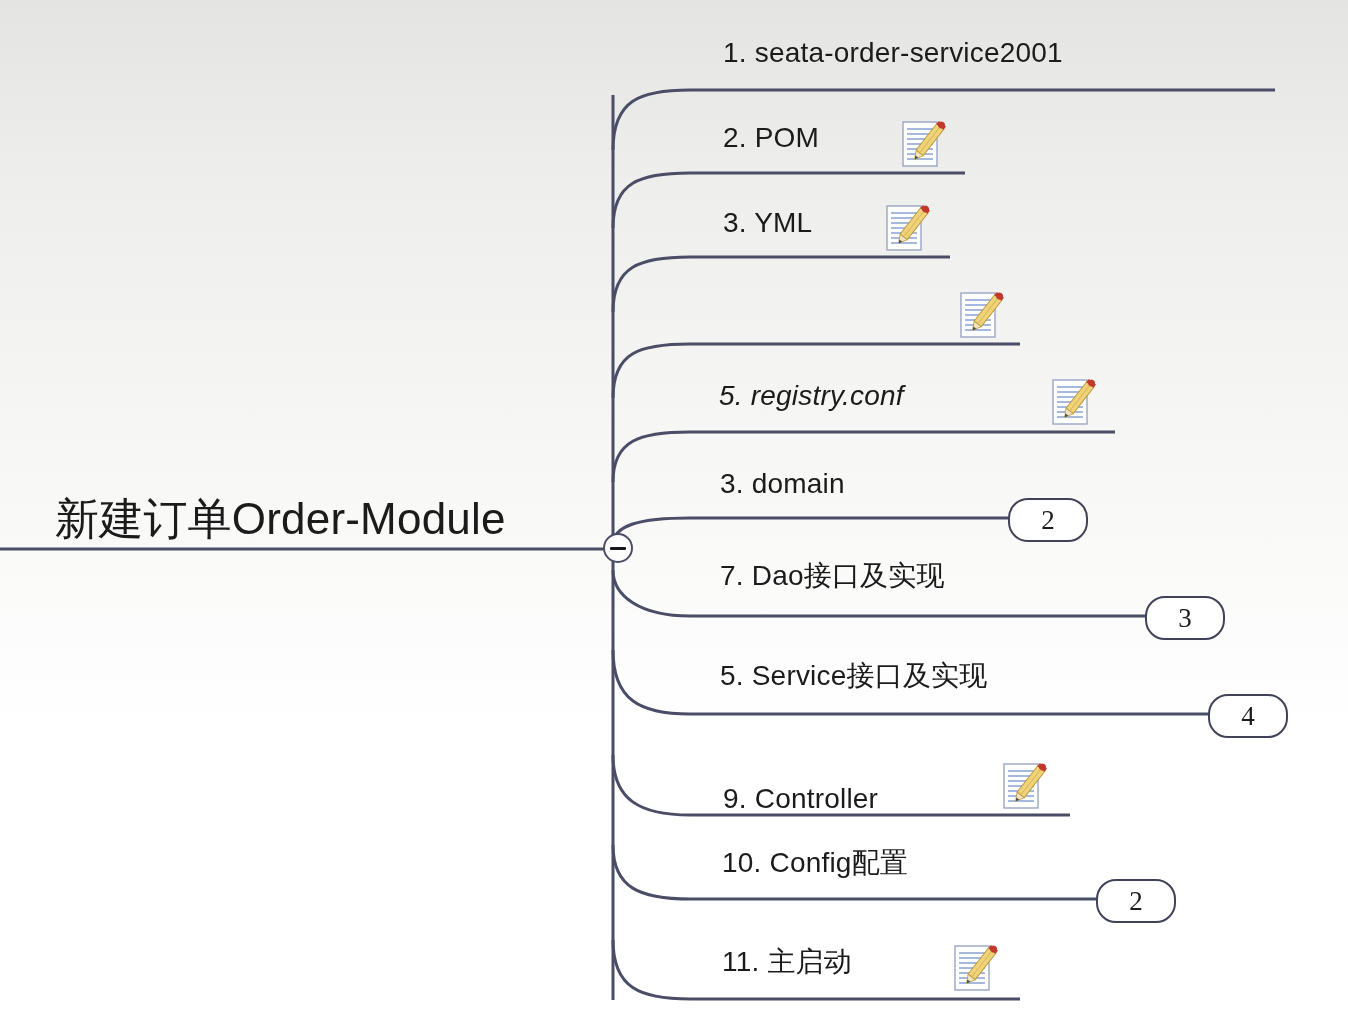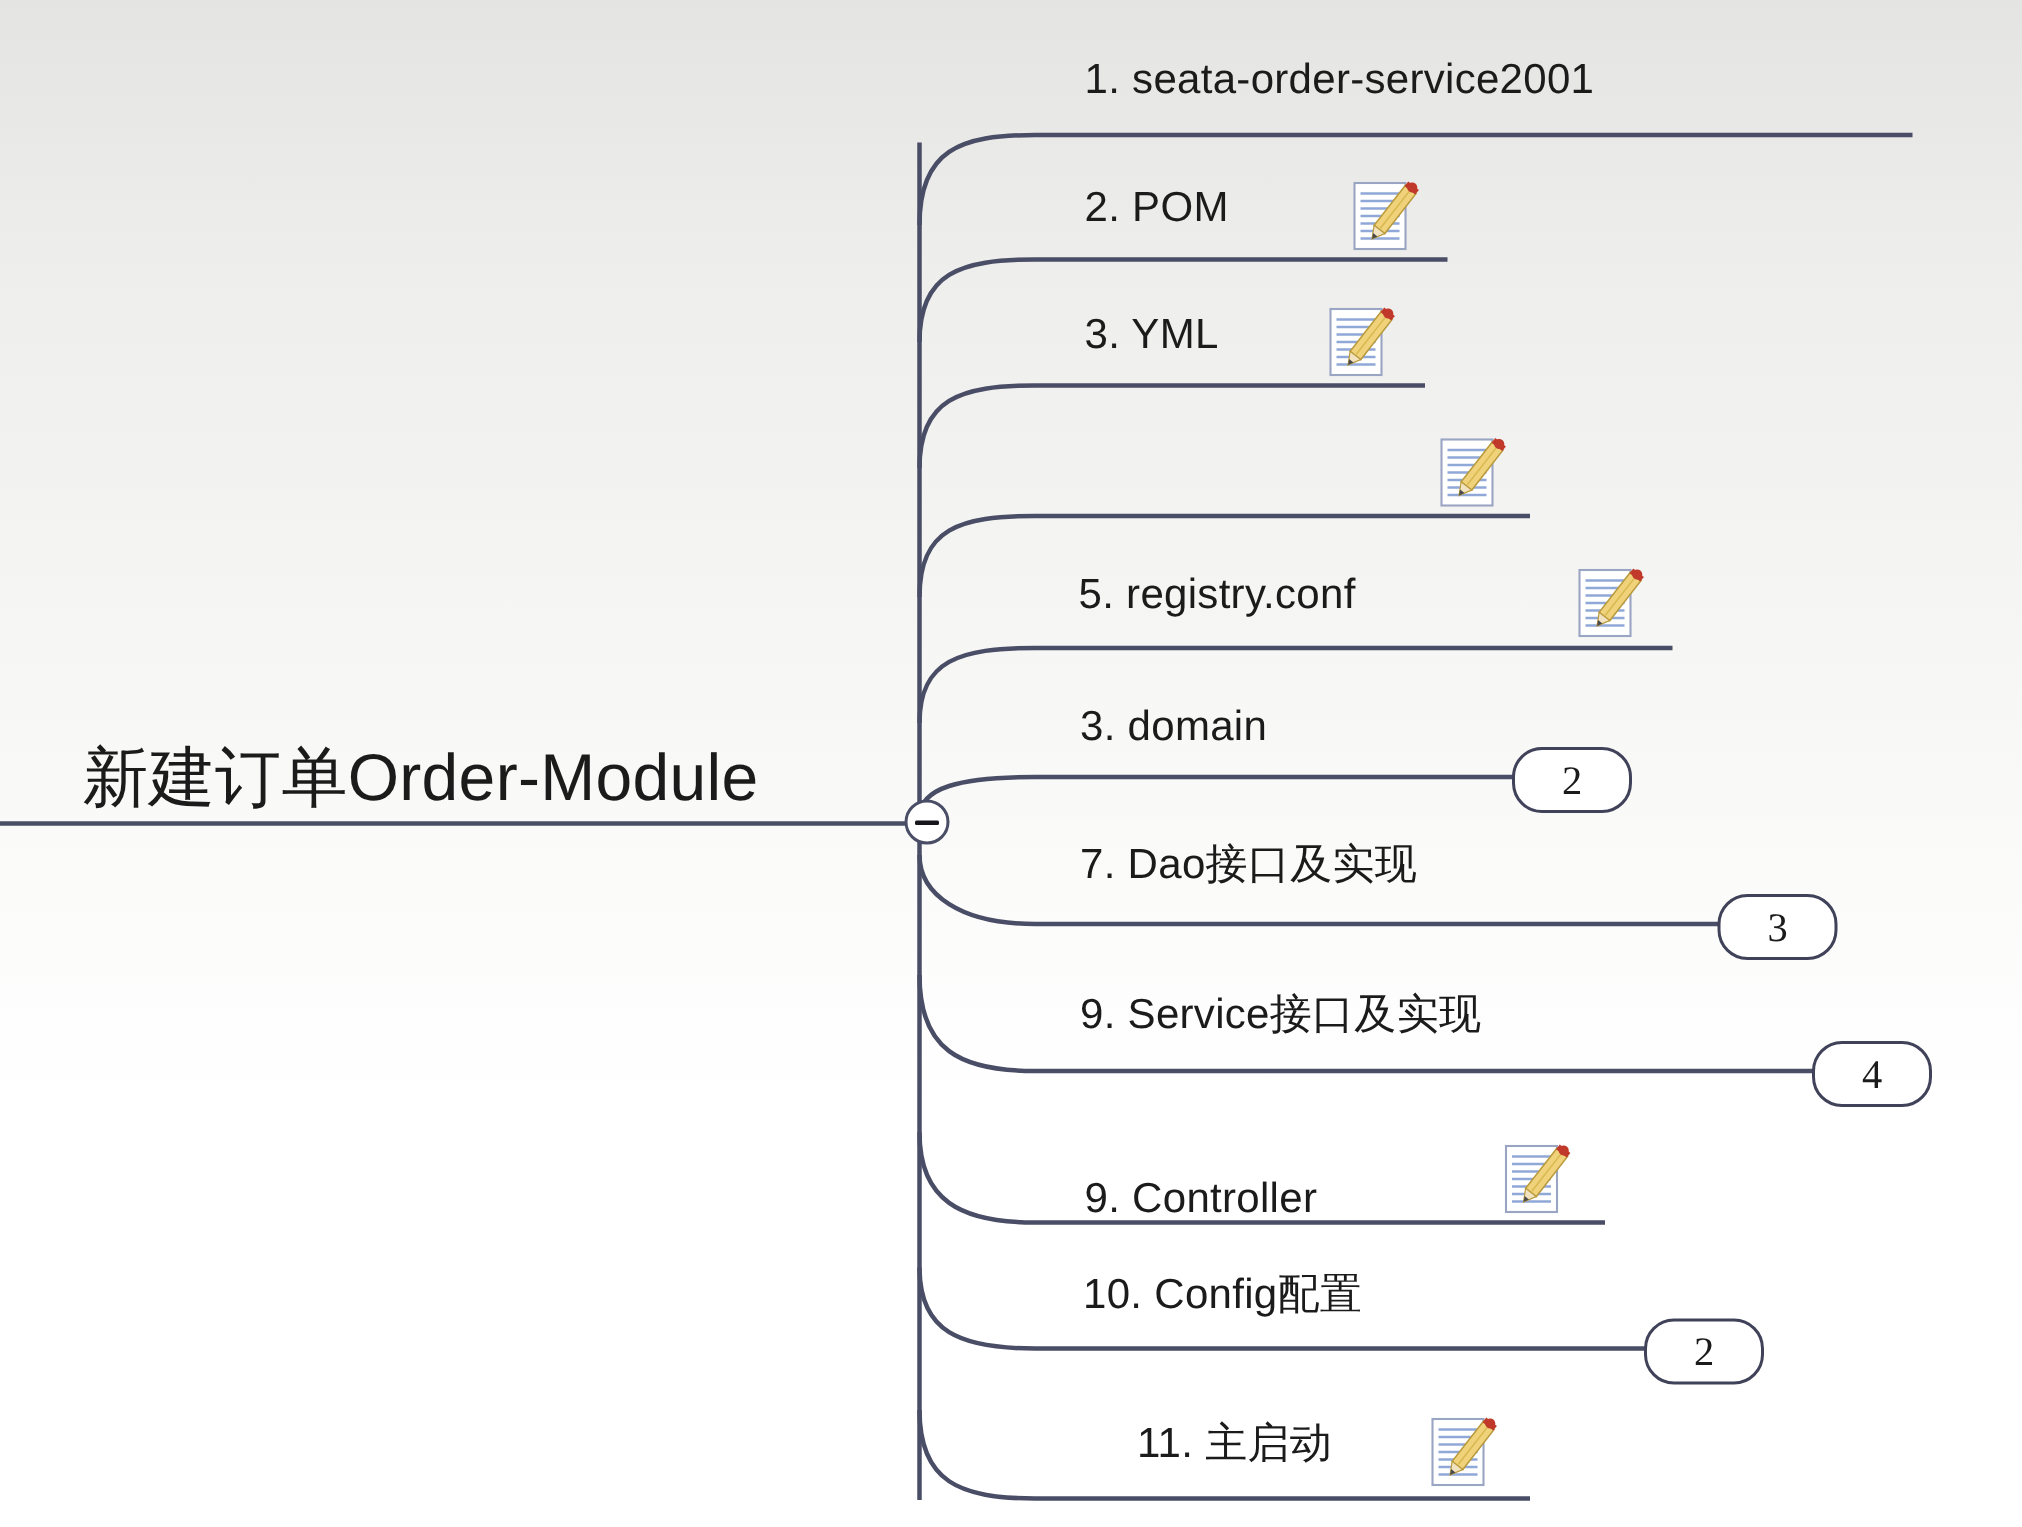--- a/index.html
+++ b/index.html
@@ -168,21 +168,21 @@
     <g transform="rotate(38 26 26)">
       <rect x="22" y="3" width="9" height="34" fill="#efd27a" stroke="#b99b3e" stroke-width="1"></rect>
       <line x1="26.5" y1="5" x2="26.5" y2="36" stroke="#d8b94f" stroke-width="1"></line>
       <path d="M22 37 L26.5 45 L31 37 Z" fill="#f2e3c0" stroke="#b99b3e" stroke-width="0.8"></path>
       <path d="M24.7 41.5 L26.5 45 L28.3 41.5 Z" fill="#4a4a4a"></path>
       <rect x="22" y="0" width="9" height="4" fill="#c0392b"></rect>
       <circle cx="26.5" cy="1.5" r="3.4" fill="#c0392b"></circle>
     </g>
   </svg>
 
-  <div class="node-label branch-label" style="left:719px; top:382px;">5. registry.conf</div>
+  <div class="node-label branch-label" style="left:719px; top:382px;font-style:italic;">5. registry.conf</div>
   <svg class="note-icon" style="left:1050px; top:376px;" viewBox="0 0 46 52" xmlns="http://www.w3.org/2000/svg">
     <rect x="3" y="4" width="34" height="44" fill="#ffffff" stroke="#9aa5c4" stroke-width="1.4"></rect>
     <g stroke="#8fa8d8" stroke-width="1.6">
       <line x1="7" y1="11" x2="33" y2="11"></line>
         <line x1="7" y1="16" x2="33" y2="16"></line>
       <line x1="7" y1="21" x2="33" y2="21"></line>
         <line x1="7" y1="26" x2="33" y2="26"></line>
       <line x1="7" y1="31" x2="33" y2="31"></line>
         <line x1="7" y1="36" x2="33" y2="36"></line>
       <line x1="7" y1="41" x2="33" y2="41"></line>
@@ -196,21 +196,21 @@
       <circle cx="26.5" cy="1.5" r="3.4" fill="#c0392b"></circle>
     </g>
   </svg>
 
   <div class="node-label branch-label" style="left:720px; top:470px;">3. domain</div>
   <div class="badge" style="left:1008px; top:498px;">2</div>
 
   <div class="node-label branch-label" style="left:720px; top:562px;">7. Dao接口及实现</div>
   <div class="badge" style="left:1145px; top:596px;">3</div>
 
-  <div class="node-label branch-label" style="left:720px; top:662px;">9. Service接口及实现</div>
+  <div class="node-label branch-label" style="left:720px; top:662px;">5. Service接口及实现</div>
   <div class="badge" style="left:1208px; top:694px;">4</div>
 
   <div class="node-label branch-label" style="left:723px; top:765px;margin-top:20px;">9. Controller</div>
   <svg class="note-icon" style="left:1001px; top:760px;" viewBox="0 0 46 52" xmlns="http://www.w3.org/2000/svg">
     <rect x="3" y="4" width="34" height="44" fill="#ffffff" stroke="#9aa5c4" stroke-width="1.4"></rect>
     <g stroke="#8fa8d8" stroke-width="1.6">
       <line x1="7" y1="11" x2="33" y2="11"></line>
         <line x1="7" y1="16" x2="33" y2="16"></line>
       <line x1="7" y1="21" x2="33" y2="21"></line>
         <line x1="7" y1="26" x2="33" y2="26"></line>
@@ -224,21 +224,21 @@
       <path d="M22 37 L26.5 45 L31 37 Z" fill="#f2e3c0" stroke="#b99b3e" stroke-width="0.8"></path>
       <path d="M24.7 41.5 L26.5 45 L28.3 41.5 Z" fill="#4a4a4a"></path>
       <rect x="22" y="0" width="9" height="4" fill="#c0392b"></rect>
       <circle cx="26.5" cy="1.5" r="3.4" fill="#c0392b"></circle>
     </g>
   </svg>
 
   <div class="node-label branch-label" style="left:722px; top:849px;">10. Config配置</div>
   <div class="badge" style="left:1096px; top:879px;">2</div>
 
-  <div class="node-label branch-label" style="left:722px; top:948px;margin-left:36px;">11. 主启动</div>
+  <div class="node-label branch-label" style="left:722px; top:948px;">11. 主启动</div>
   <svg class="note-icon" style="left:952px; top:942px;" viewBox="0 0 46 52" xmlns="http://www.w3.org/2000/svg">
     <rect x="3" y="4" width="34" height="44" fill="#ffffff" stroke="#9aa5c4" stroke-width="1.4"></rect>
     <g stroke="#8fa8d8" stroke-width="1.6">
       <line x1="7" y1="11" x2="33" y2="11"></line>
         <line x1="7" y1="16" x2="33" y2="16"></line>
       <line x1="7" y1="21" x2="33" y2="21"></line>
         <line x1="7" y1="26" x2="33" y2="26"></line>
       <line x1="7" y1="31" x2="33" y2="31"></line>
         <line x1="7" y1="36" x2="33" y2="36"></line>
       <line x1="7" y1="41" x2="33" y2="41"></line>

